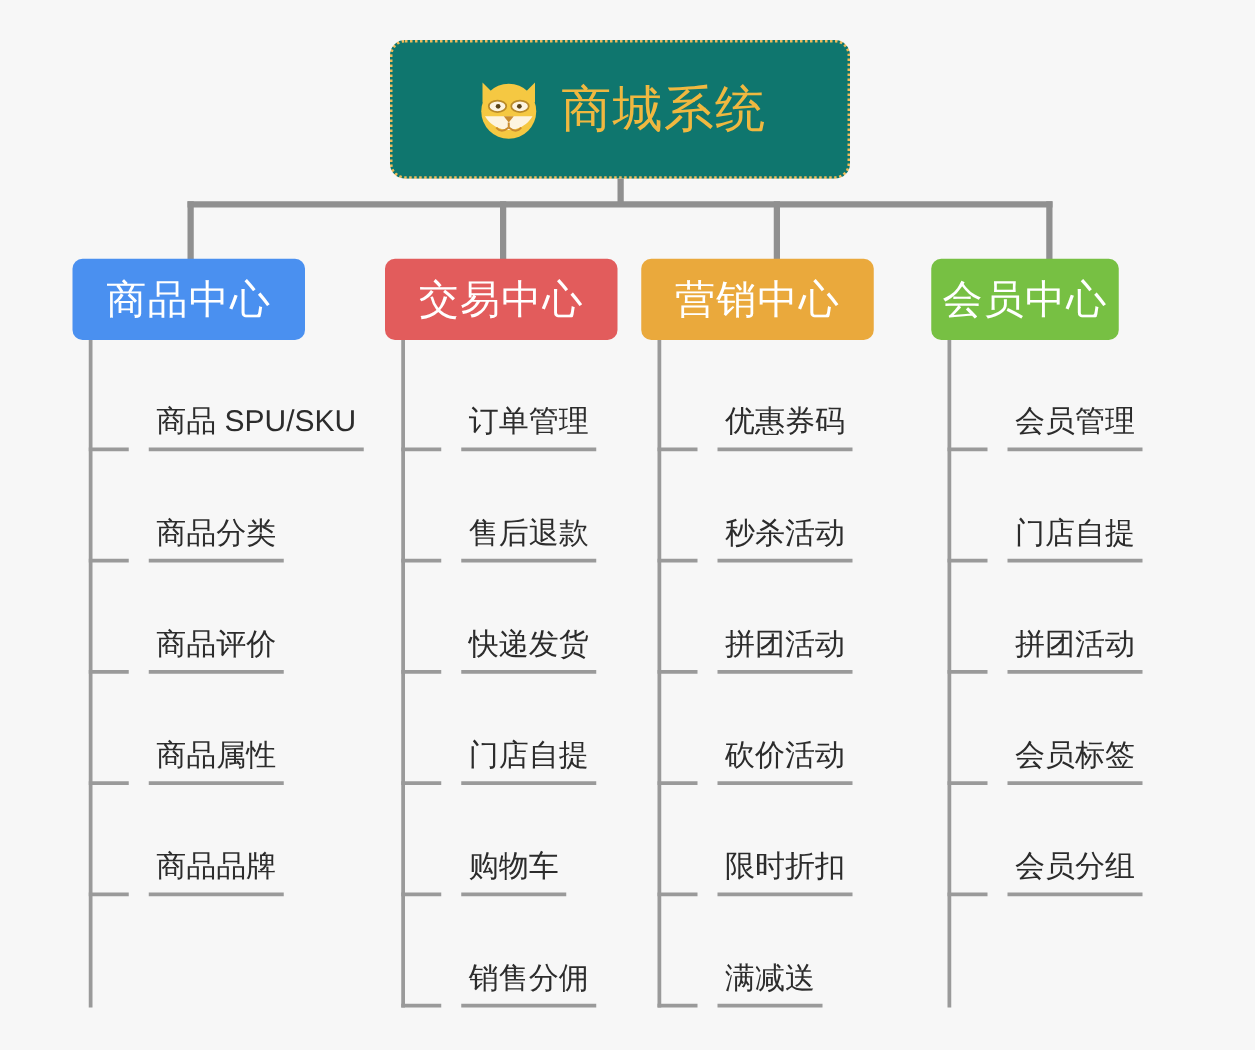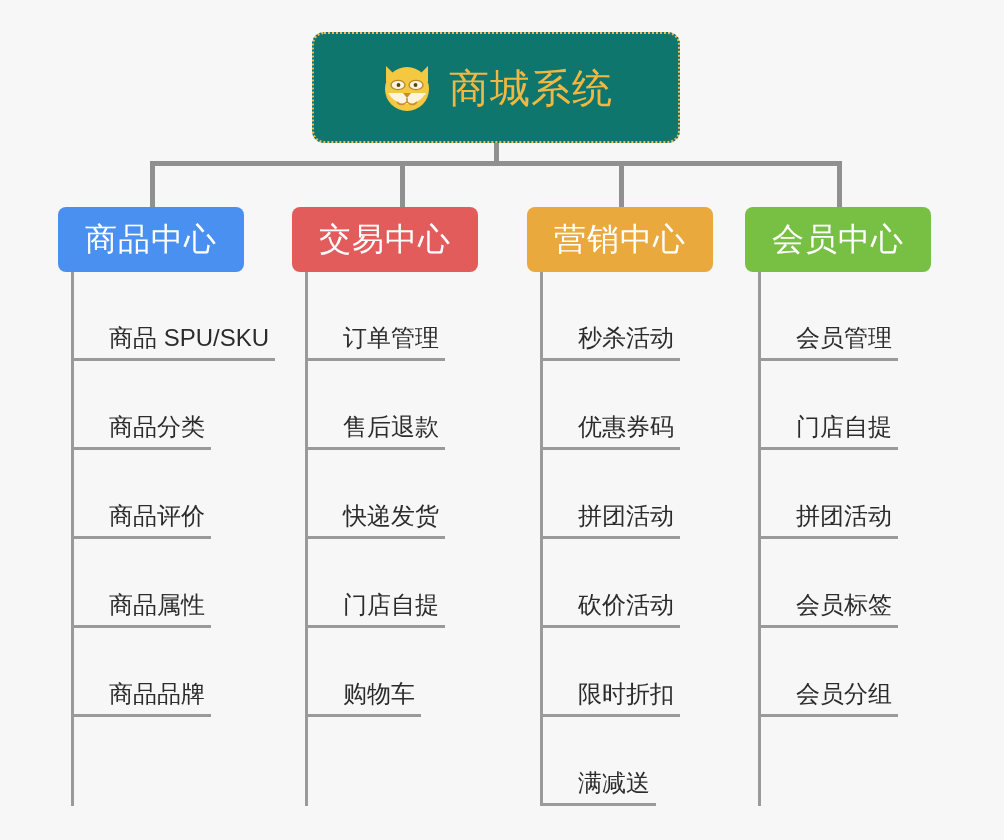--- a/index.html
+++ b/index.html
@@ -101,21 +101,21 @@
     left: 0;
     top: 0;
     width: 3px;
     background: #9a9a9a;
   }
   .leaf {
     position: relative;
     height: 89px;
     display: flex;
     align-items: flex-end;
-    padding-left: 0;
+    padding-left: 16px;
     box-sizing: border-box;
   }
   .leaf-inner {
     display: inline-block;
     margin-left: 32px;
     padding: 0 6px 6px 6px;
     border-bottom: 3px solid #9a9a9a;
     font-size: 24px;
     color: #2c2c2c;
     white-space: nowrap;
@@ -180,73 +180,76 @@
         </div>
       <div class="leaf">
           <span class="leaf-inner has-sep">商品属性</span>
         </div>
       <div class="leaf">
           <span class="leaf-inner has-sep">商品品牌</span>
         </div>
     </div>
   </div>
 
-  <div class="column" style="left:292px">
+  <div class="column" style="left:308px">
     <div class="col-header" style="background:#e25c5c; width:186px;">
       <span>交易中心</span>
     </div>
     <div class="col-body">
       <div class="spine" style="height:534px"></div>
       <div class="leaf">
           <span class="leaf-inner has-sep">订单管理</span>
         </div>
       <div class="leaf">
           <span class="leaf-inner has-sep">售后退款</span>
         </div>
       <div class="leaf">
           <span class="leaf-inner has-sep">快递发货</span>
         </div>
       <div class="leaf">
           <span class="leaf-inner has-sep">门店自提</span>
         </div>
       <div class="leaf">
           <span class="leaf-inner has-sep">购物车</span>
         </div>
-    </div>
-  </div>
-
-  <div class="column" style="left:527px">
+      <div class="leaf">
+          <span class="leaf-inner has-sep">销售分佣</span>
+        </div>
+    </div>
+  </div>
+
+  <div class="column" style="left:513px">
     <div class="col-header" style="background:#eaa93c; width:186px;">
       <span>营销中心</span>
     </div>
     <div class="col-body">
       <div class="spine" style="height:534px"></div>
       <div class="leaf">
+          <span class="leaf-inner has-sep">优惠券码</span>
+        </div>
+      <div class="leaf">
           <span class="leaf-inner has-sep">秒杀活动</span>
         </div>
       <div class="leaf">
-          <span class="leaf-inner has-sep">优惠券码</span>
-        </div>
-      <div class="leaf">
           <span class="leaf-inner has-sep">拼团活动</span>
         </div>
       <div class="leaf">
           <span class="leaf-inner has-sep">砍价活动</span>
         </div>
       <div class="leaf">
           <span class="leaf-inner has-sep">限时折扣</span>
         </div>
       <div class="leaf">
           <span class="leaf-inner has-sep">满减送</span>
         </div>
     </div>
   </div>
 
   <div class="column" style="left:745px">
-    <div class="col-header" style="background:#77c043; width:186px;">
+    <div class="col-header" style="background:#77c043; width:150px;">
       <span>会员中心</span>
     </div>
     <div class="col-body">
       <div class="spine" style="height:534px"></div>
       <div class="leaf">
           <span class="leaf-inner has-sep">会员管理</span>
         </div>
       <div class="leaf">
           <span class="leaf-inner has-sep">门店自提</span>
         </div>

